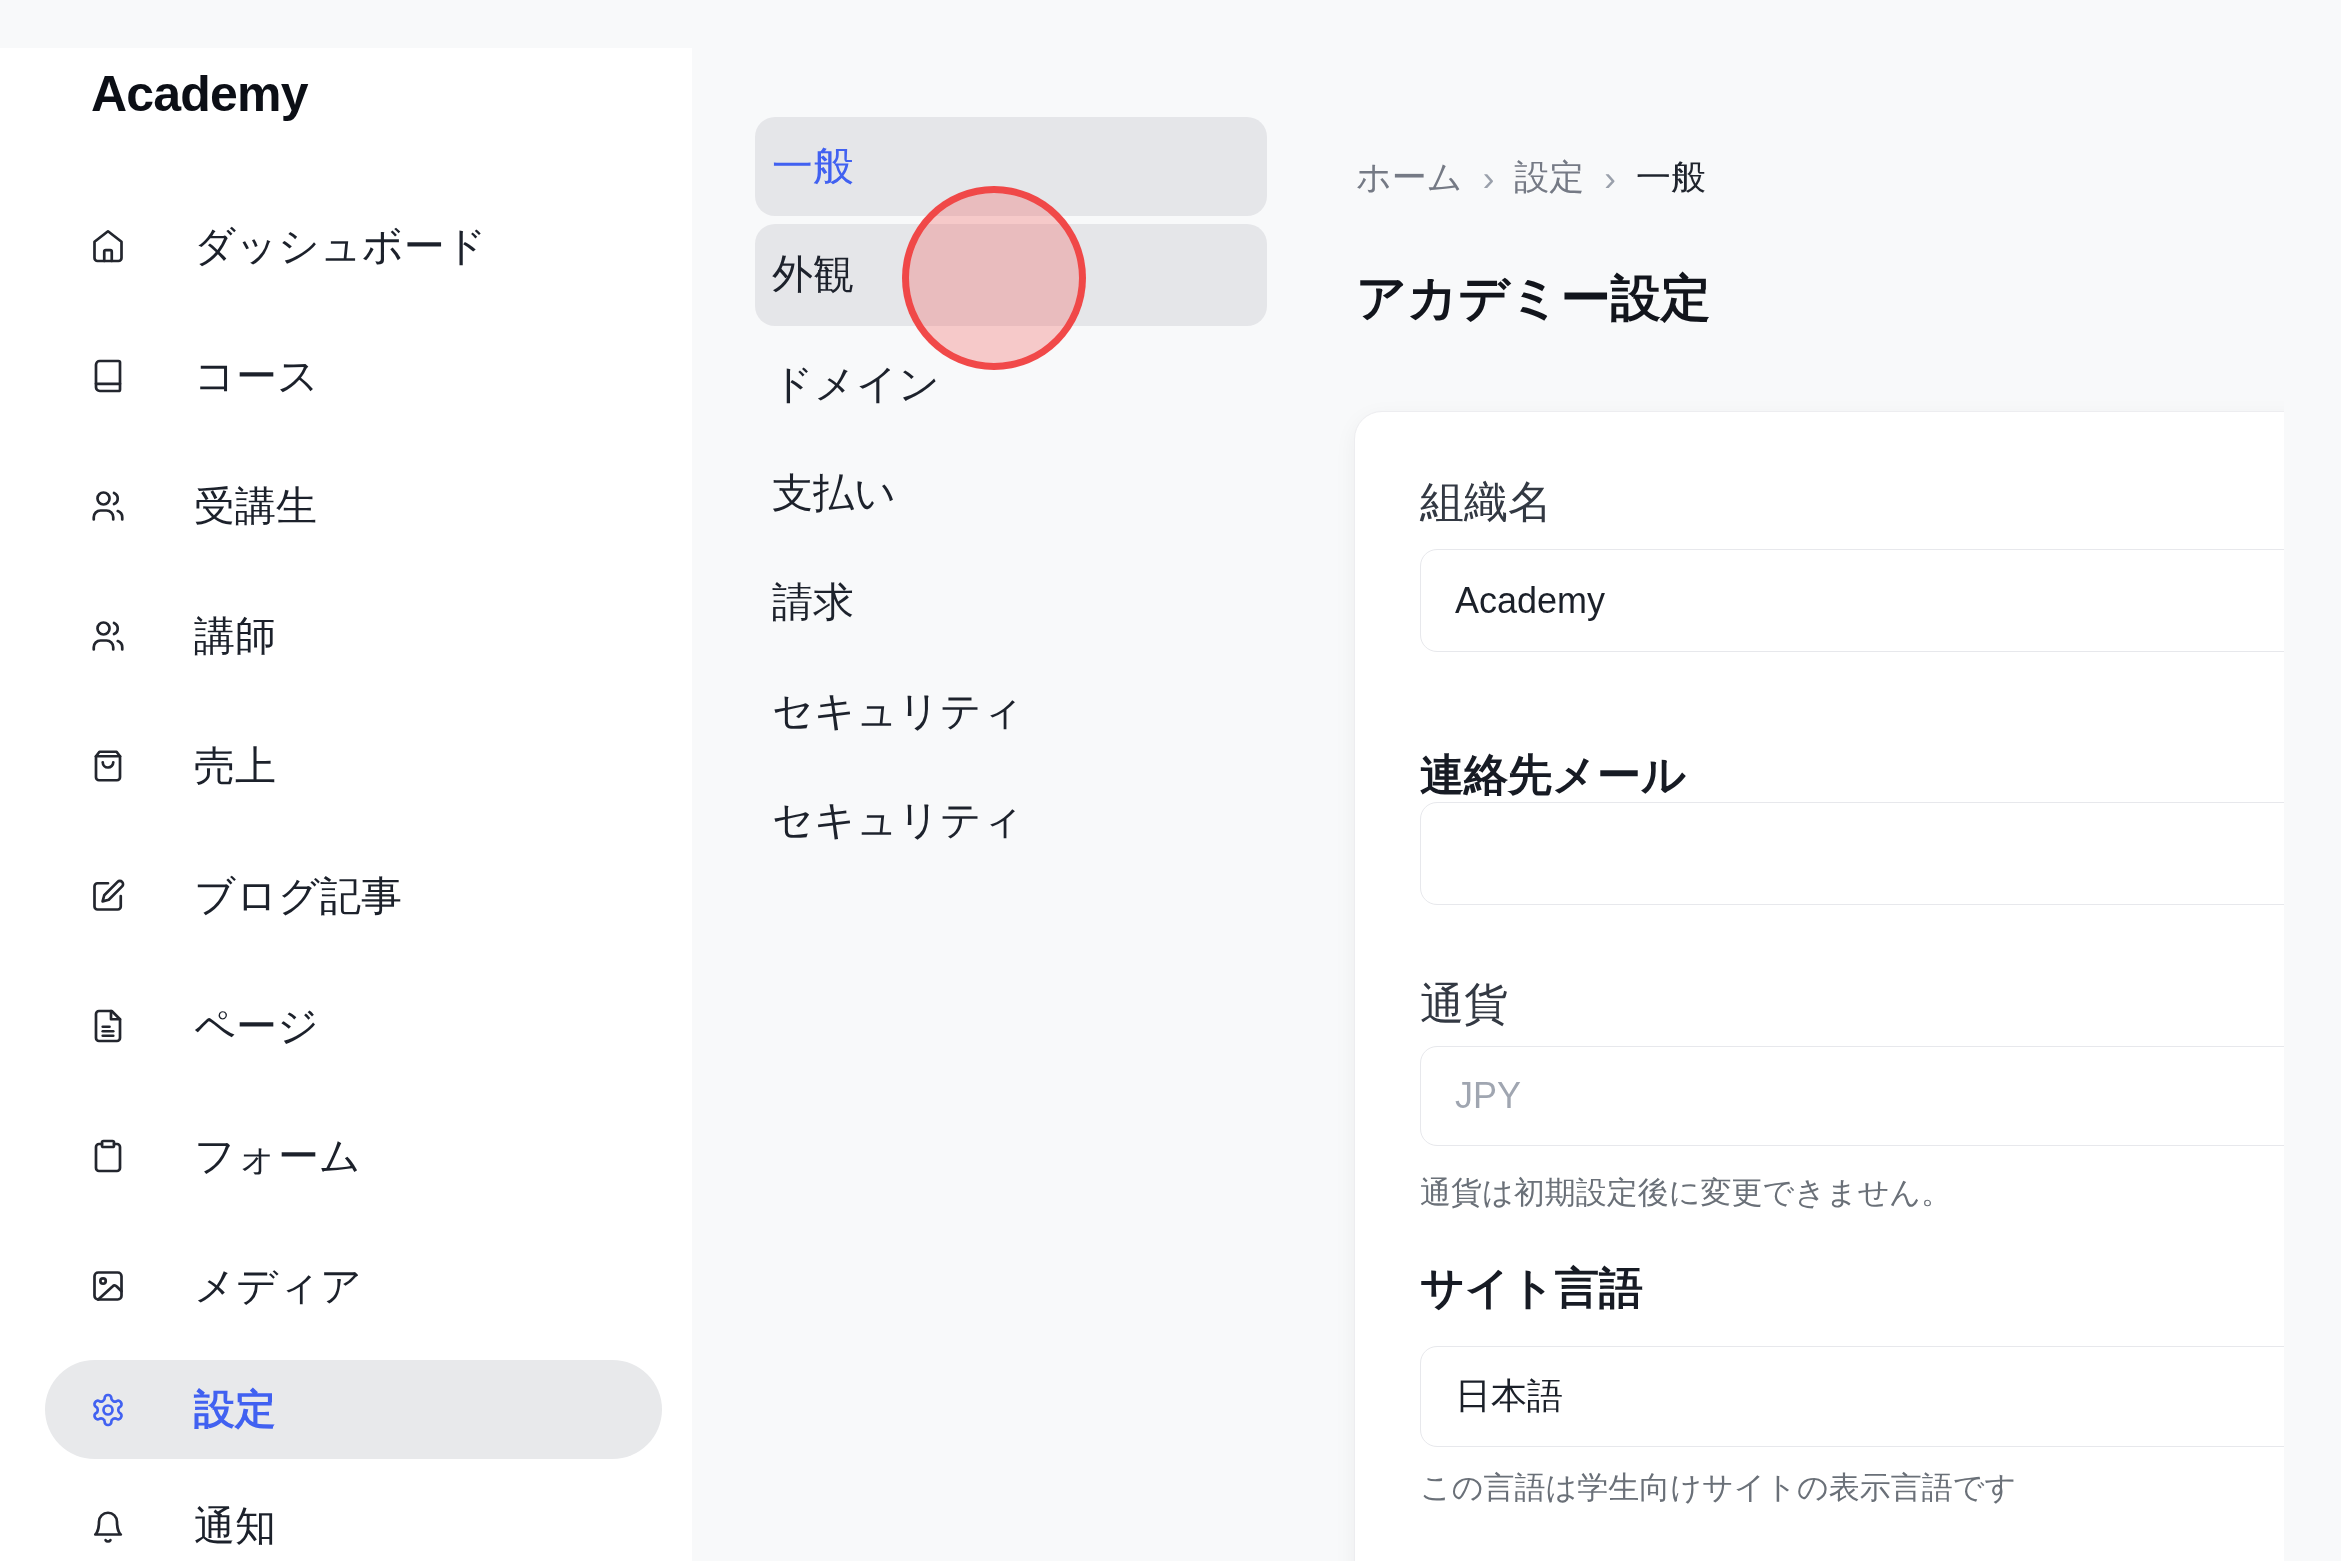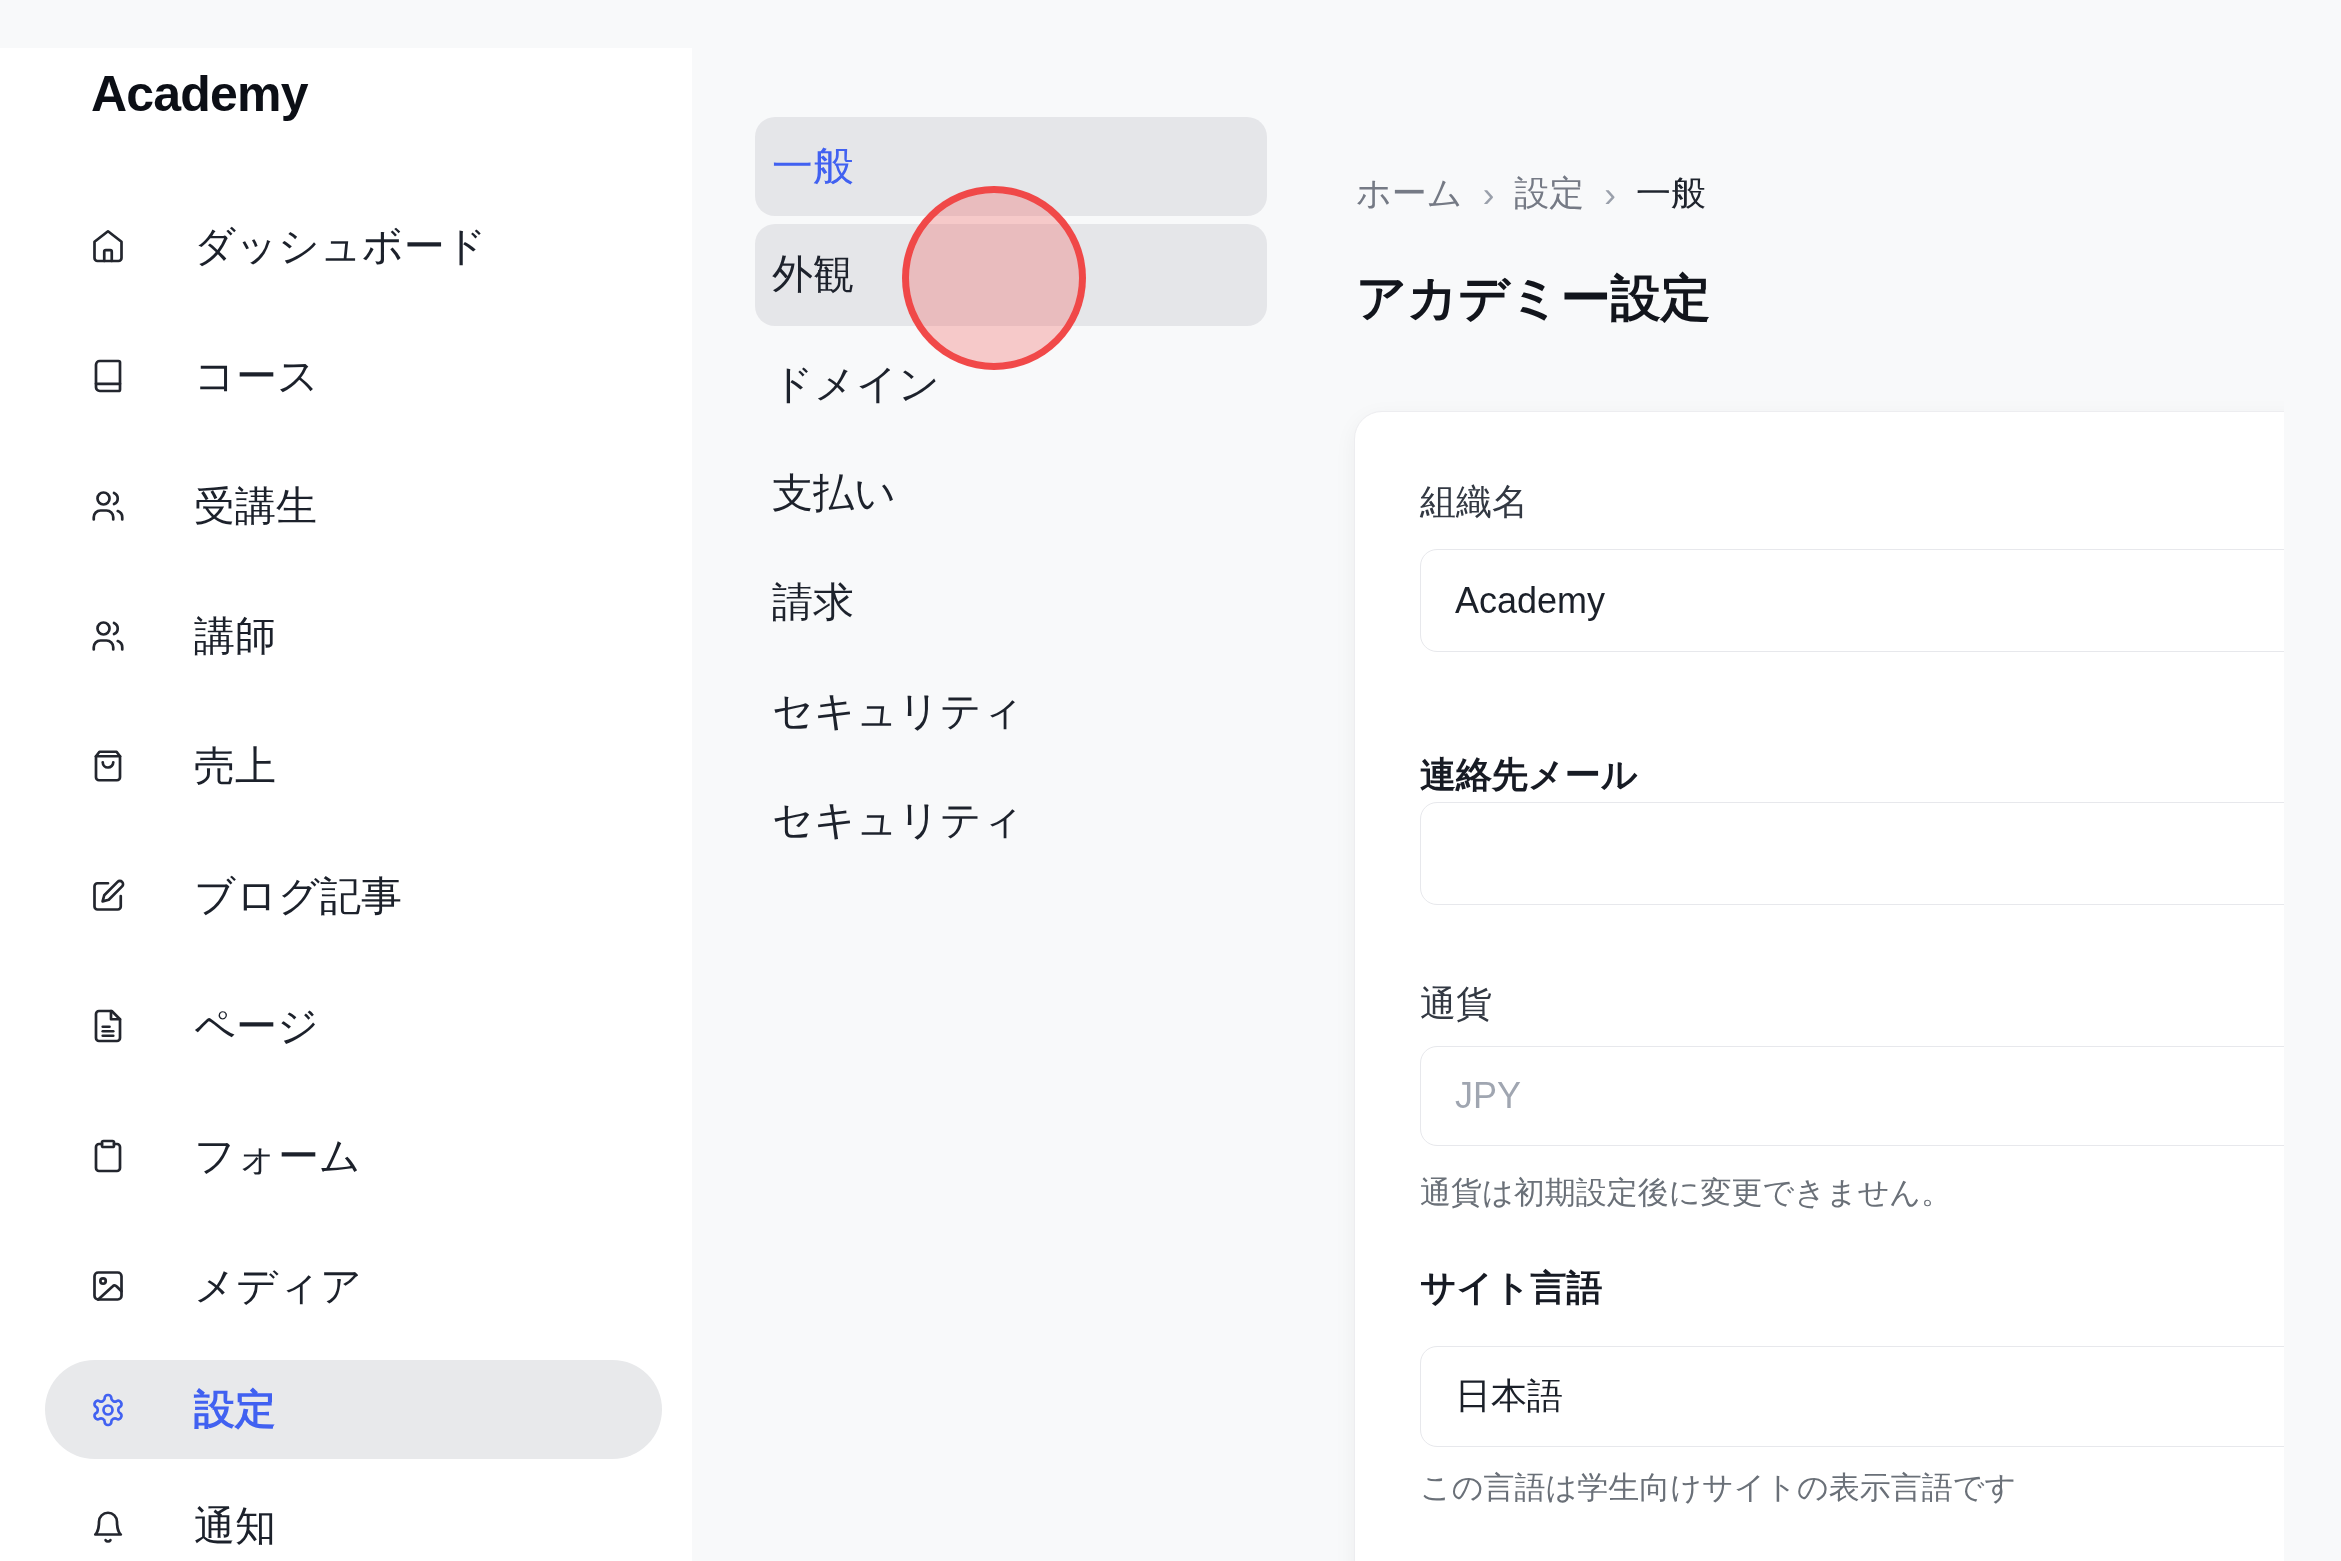--- a/index.html
+++ b/index.html
@@ -28,29 +28,29 @@
   .subpill .sub-label { font-size:41px; font-weight:500; color:#1d222c; white-space:nowrap; }
   .subpill.first .sub-label { color:#4161f1; }
   .subplain { margin-top:4.7px; }
   .subplain .subitem { height:109px; display:flex; align-items:center; padding-left:17px; font-size:41px; font-weight:500; color:#1d222c; cursor:pointer; white-space:nowrap;text-align:right; }
 
   
   .click-ring { position:absolute; left:902px; top:138px; width:184px; height:184px; border-radius:50%;
     border:7px solid rgba(240,62,62,0.92); background:rgba(244,104,104,0.33); z-index:20; pointer-events:none; }
 
   
-  .crumbs { position:absolute; left:1356px; top:122px; display:flex; align-items:center; font-size:35px; color:#757a85; white-space:nowrap; }
+  .crumbs { position:absolute; left:1356px; top:106px; display:flex; align-items:center; font-size:35px; color:#757a85; white-space:nowrap; }
   .crumbs .sep { margin:0 20px; color:#9aa0ab; font-size:35px; }
   .crumbs .crumb { cursor:pointer; }
   .crumbs .crumb.current { color:#1f242d; cursor:default; }
   .page-title { position:absolute; left:1356px; top:217px; font-size:50px; font-weight:800; color:#12151c; letter-spacing:0px; white-space:nowrap; }
 
   .card { position:absolute; left:1354px; top:363px; width:1140px; height:1358px; background:#ffffff;
     border:0.8px solid #ededf0; border-radius:28px; box-shadow:0 6.2px 22px rgba(18,24,40,0.05); }
-  .field-label { position:absolute; left:65px; font-size:36px; line-height:47px; color:#333943; font-weight:400; white-space:nowrap;text-align:right; }
+  .field-label { position:absolute; left:65px; font-size:44px; line-height:47px; color:#333943; font-weight:400; white-space:nowrap;text-align:right; }
   .field-label.bold { font-weight:700; color:#171b24; }
   .tinput { position:absolute; left:65px; width:1030px; background:#fff; border:1.6px solid #e7e8ec; border-radius:17px;
     padding:0 34px; font-family:"Liberation Sans","DejaVu Sans",sans-serif; font-size:36px; color:#1b2029; outline:none; }
   .tinput::placeholder { color:#a0a6b1; opacity:1; }
   .helper { position:absolute; left:65px; font-size:31px; line-height:37px; color:#6a7078; white-space:nowrap; }
 </style>
 </head>
 <body>
 
 <div class="screen">

